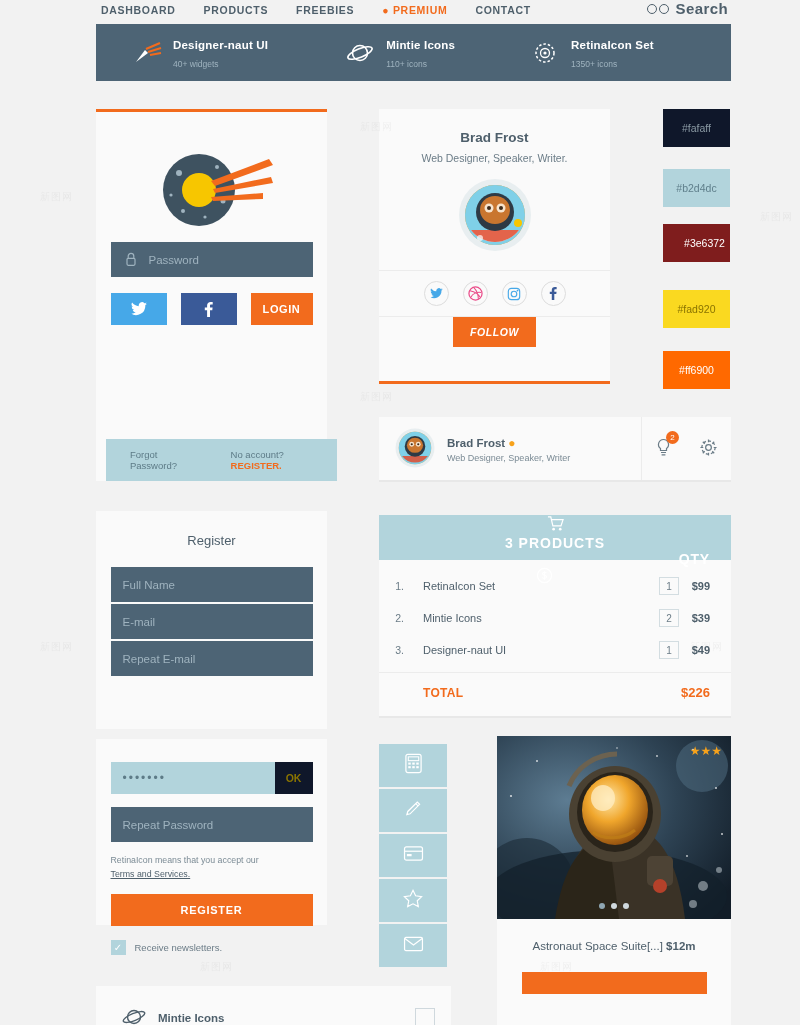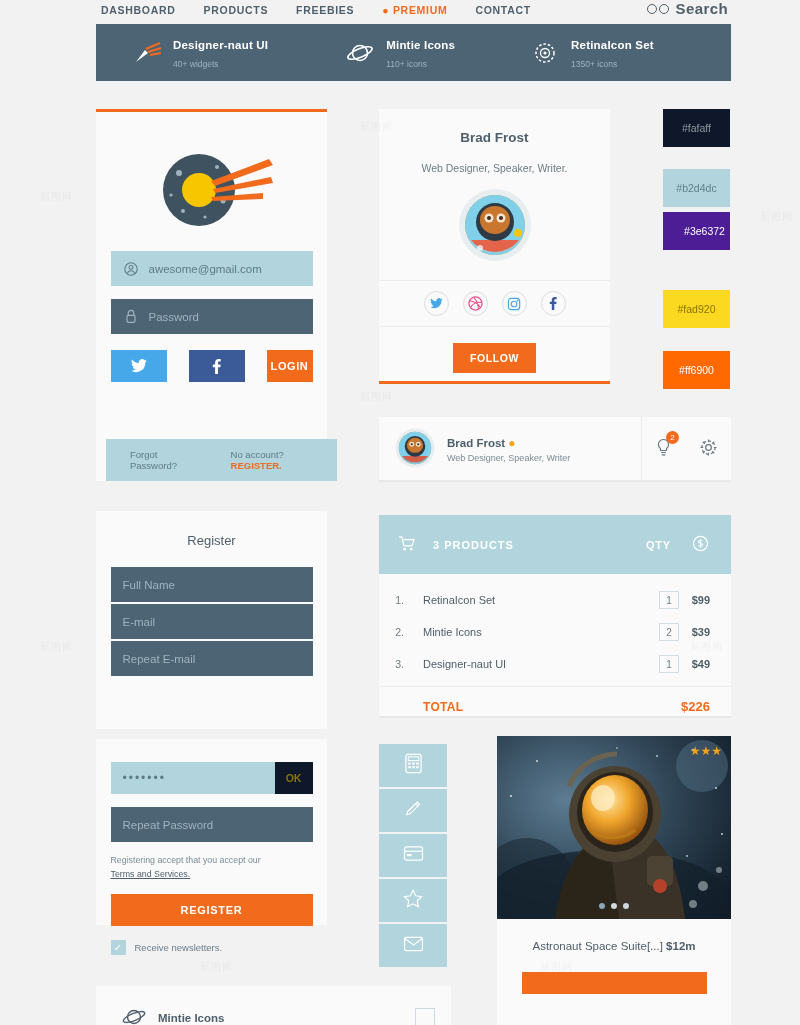--- a/index.html
+++ b/index.html
@@ -60,21 +60,21 @@
   #login-card { left: 96px; top: 109px; width: 231px; height: 372px; background:#fafafa; }
   #login-card .topline { height: 3px; background: #f26b1d; width: 100%; }
   .rocket-wrap { margin-top: 31px; display:flex; justify-content:center; }
   .field {
     margin: 0 auto; width: 202px; height: 35px; display: flex; align-items: center;
     gap: 10px; padding-left: 12px; font-size: 11.5px;
   }
   .field.light { background: #b2d4dc; color: #5d7b87; }
   .field.dark { background: #4d6475; color: #9fb3bf; }
   .field .ico { width:16px; height:16px; display:flex; align-items:center; justify-content:center;}
-  .btnrow { margin: 16px auto 0; width: 202px; display: flex; gap: 22px; }
+  .btnrow { margin: 16px auto 0; width: 202px; display: flex; gap: 14px; }
   .btn { height: 32px; display:flex; align-items:center; justify-content:center; color:#fff; font-size:11px; font-weight:bold; letter-spacing:.6px;}
   .btn.tw { width: 56px; background: #46a8e8; }
   .btn.fb { width: 56px; background: #3a5a98; }
   .btn.login { flex:1; background: #f26b1d; }
   .forgot {
     position:absolute; left:10px; bottom:0; width: 231px; height: 42px; background:#b2d4dc;
     display:flex; align-items:center; font-size:9.5px; color:#5d7b87;
   }
   .forgot .a { margin-left: 24px; }
   .forgot .b { margin-left: 24px; }
@@ -98,43 +98,43 @@
 
   
   #bottom-card { left: 96px; top: 986px; width: 355px; height: 60px; }
   #bottom-card .row { display:flex; align-items:center; gap:10px; padding: 18px 0 0 24px; }
   #bottom-card .row .t { font-size:11.5px; font-weight:bold; color:#4e5f6b; }
   #bottom-card .sq { position:absolute; right:16px; top:22px; width:20px;height:20px;border:1px solid #cfd8dd;}
 
   
   #profile-card { left: 379px; top: 109px; width: 231px; height: 275px; }
   #profile-card .name { text-align:center; font-size:13.5px; font-weight:bold; color:#4e5f6b; margin-top:21px; }
-  #profile-card .role { text-align:center; font-size:10.5px; color:#6b7c87; margin-top:17px; }
+  #profile-card .role { text-align:center; font-size:10.5px; color:#6b7c87; margin-top:7px; }
   .avatar-wrap { display:flex; justify-content:center; margin-top: 14px; }
   .socials { margin-top: 18px; border-top:1px solid #ececec; height: 46px; display:flex; align-items:center; justify-content:center; gap: 14px; }
   .soc { width:25px; height:25px; border-radius:50%; border:1.4px solid #ddd; display:flex; align-items:center; justify-content:center; }
-  .followrow { border-top:1px solid #ececec; height: 62px; display:flex; align-items:center; justify-content:center;}
+  .followrow { border-top:1px solid #ececec; height: 62px; display:flex; justify-content:center;font-style:italic;}
   .followbtn { width:83px; height:30px; background:#f26b1d; color:#fff; font-size:10.5px; font-weight:bold; letter-spacing:.6px; display:flex;align-items:center;justify-content:center;}
   #profile-card .botline { position:absolute; bottom:0; left:0; width:100%; height:3px; background:#f26b1d; }
 
   
   #user-bar { left: 379px; top: 417px; width: 352px; height: 65px; display:flex; align-items:center; }
   #user-bar .ava { margin-left: 16px; }
   #user-bar .info { margin-left: 12px; flex:1; }
   #user-bar .info .n { font-size:11.5px; font-weight:bold; color:#4e5f6b; }
   #user-bar .info .n .dot { color:#f7a21b; font-size:12px; }
   #user-bar .info .r { font-size:9px; color:#7b8b95; margin-top:3px; }
   #user-bar .sepbox { width:44px; height:65px; border-left:1px solid #ececec; display:flex; align-items:center; justify-content:center; position:relative;}
   #user-bar .badge { position:absolute; top:14px; right:6px; width:13px;height:13px;border-radius:50%;background:#f26b1d;color:#fff;font-size:8px;display:flex;align-items:center;justify-content:center;}
   #user-bar .gear { width:46px; display:flex; align-items:center; justify-content:center; }
   #user-bar .uline { position:absolute; bottom:0; left:0; width:100%; height:2px; background:#e8e8e8; }
 
   
   #cart-card { left: 379px; top: 515px; width: 352px; height: 203px; background:#fafafa;}
-  .cart-head { height:59px; background:#b2d4dc; display:flex; align-items:center; color:#ffffff; font-size:11px; letter-spacing:1px; }
+  .cart-head { height:45px; background:#b2d4dc; display:flex; align-items:center; color:#ffffff; font-size:14px; letter-spacing:1px;flex-direction:column; }
   .cart-head .t { margin-left: 48px; font-weight:bold;}
   .cart-head .qty { margin-left:auto; margin-right: 21px; font-weight:bold; letter-spacing:.8px;}
   .cart-head .cIcon { margin-left: 19px; margin-right: 18px; }
   .cart-head .pIcon { margin-right: 22px; }
   .cart-row { height:32px; display:flex; align-items:center; font-size:11px; color:#4e5f6b; }
   .cart-row .num { width:44px; text-align:right; padding-right:19px; color:#6b7c87; font-size:10.5px;}
   .cart-row .nm { flex:1; }
   .cart-row .q { width:20px; height:18px; border:1px solid #d3dde1; display:flex; align-items:center; justify-content:center; font-size:10px; color:#6b7c87;}
   .cart-row .pr { width:52px; text-align:right; padding-right:21px; font-weight:bold; font-size:11px;}
   .cart-total { height:40px; display:flex; align-items:center; border-top:1px solid #ececec; margin-top:6px;}
@@ -154,21 +154,21 @@
   .dots i { width:6px;height:6px;border-radius:50%; background:#cfd8dd; display:block;}
   .dots i.on { background:#8fa6b2; }
   .prod-title { text-align:center; margin-top: 21px; font-size:11.5px; color:#4e5f6b; }
   .prod-title b { color:#4e5f6b; }
   .prod-btn { width:185px; height:22px; margin: 20px auto 0; background:#f26b1d; }
 
   
   .swatch { position:absolute; left: 663px; width:67px; height:38px; display:flex; align-items:center; justify-content:center; font-size:10.5px; }
   #sw0 { top: 109px; background:#0f172a; color:#8a99a3; }
   #sw1 { top: 169px; background:#b2d4dc; color:#5f7f8b; }
-  #sw2 { top: 212px; background:#4c1d95; color:#ffffff;padding-left:16px; }
+  #sw2 { top: 224px; background:#7f1d1d; color:#ffffff;padding-left:16px; }
   #sw3 { top: 290px; background:#fad920; color:#8a7400; }
   #sw4 { top: 351px; background:#ff6900; color:#ffffff; }
 
   
   .wm { position:absolute; color:#000; opacity:.045; font-size:10px; letter-spacing:1px; pointer-events:none; }
 </style>
 </head>
 <body>
 
 <div class="page">
@@ -245,32 +245,20 @@
         <circle cx="34" cy="68" r="2" fill="#9fb3bf"></circle>
         <circle cx="22" cy="52" r="1.6" fill="#9fb3bf"></circle>
         <circle cx="56" cy="74" r="1.6" fill="#9fb3bf"></circle>
         <circle cx="50" cy="47" r="17" fill="#f7c600"></circle>
         <path d="M62 38 L120 16 L124 22 L66 43 Z" fill="#f26b1d"></path>
         <path d="M64 46 L122 34 L124 40 L66 50 Z" fill="#f26b1d"></path>
         <path d="M62 54 L114 50 L114 56 L64 58 Z" fill="#f26b1d"></path>
       </svg>
     </div>
 
-    <div style="margin-top:22px">
-      <div class="field light">
-        <span class="ico">
-          <svg width="14" height="14" viewBox="0 0 14 14">
-              <circle cx="7" cy="7" r="6.2" fill="none" stroke="#5d7b87" stroke-width="1.1"></circle>
-              <circle cx="7" cy="5.4" r="1.9" fill="none" stroke="#5d7b87" stroke-width="1.1"></circle>
-              <path d="M3.4 11.4a3.8 3.8 0 017.2 0" fill="none" stroke="#5d7b87" stroke-width="1.1"></path>
-            </svg>
-        </span>
-        <span>awesome@gmail.com</span>
-      </div>
-    </div>
 
     <div style="margin-top:13px">
       <div class="field dark">
         <span class="ico">
           <svg width="12" height="15" viewBox="0 0 12 15">
               <path d="M3.2 6.5V4.2a2.8 2.8 0 015.6 0v2.3" fill="none" stroke="#9fb3bf" stroke-width="1.2"></path>
               <rect x="2" y="6.3" width="8" height="7" rx="1.2" fill="none" stroke="#9fb3bf" stroke-width="1.2"></rect>
             </svg>
         </span>
         <span>Password</span>
@@ -315,21 +303,21 @@
 
   <div class="card" id="password-card">
     <div class="pwrow">
       <div class="pw">•••••••</div>
       <div class="ok">OK</div>
     </div>
     <div class="field dark" style="margin-top:13px">
       <span>Repeat Password</span>
     </div>
     <div class="terms">
-      <span>Registering accept that you accept our</span><br>
+      <span>RetinaIcon means that you accept our</span><br>
       <u>Terms and Services.</u>
     </div>
     <div class="regbtn">REGISTER</div>
     <div class="newsrow">
       <span class="chk">✓</span>
       <span>Receive newsletters.</span>
     </div>
   </div>
 
   <div class="card" id="bottom-card">

